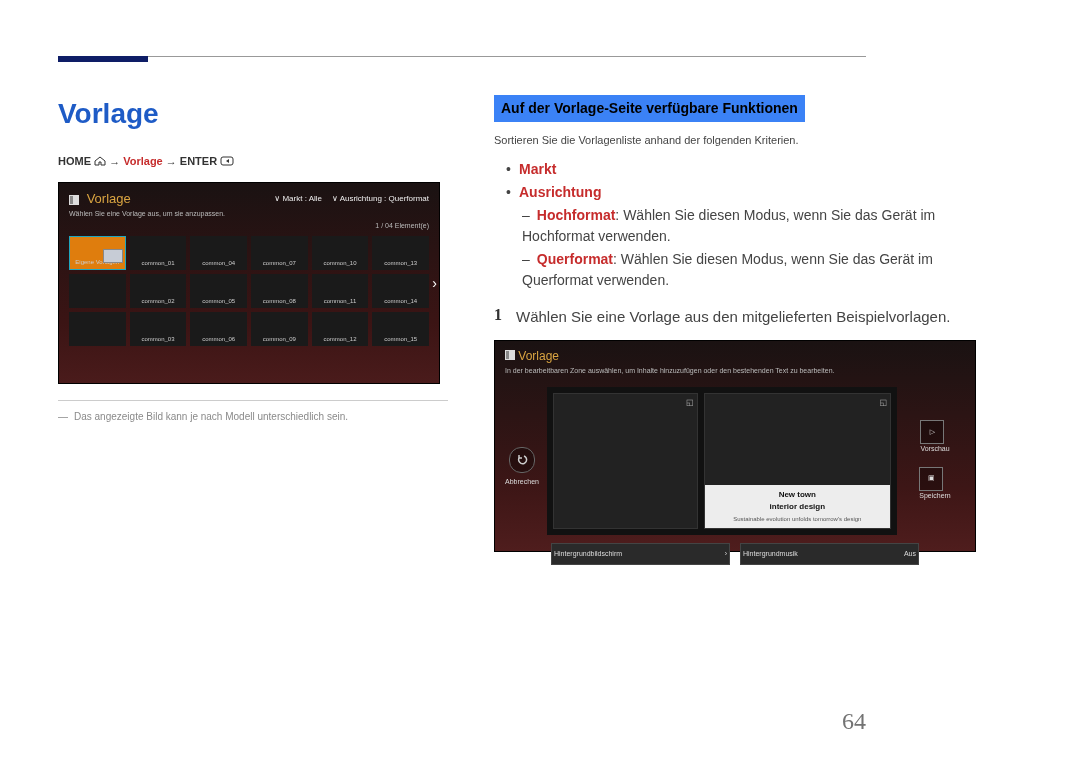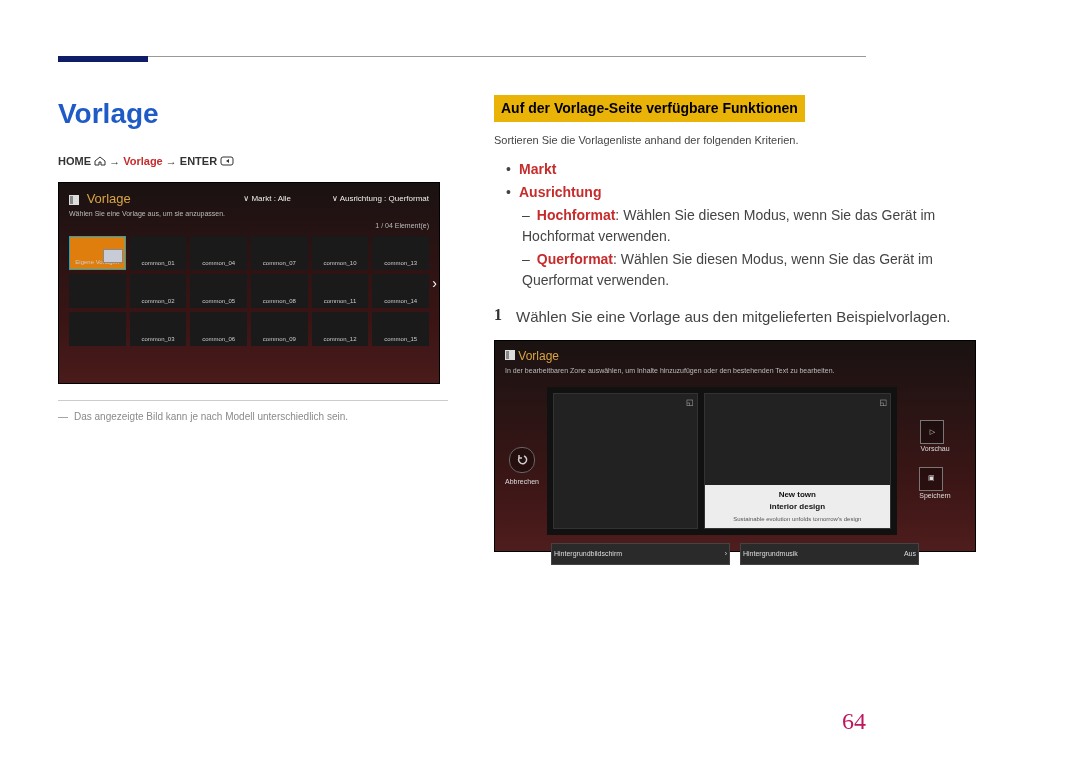--- a/index.html
+++ b/index.html
@@ -10,32 +10,32 @@
 .col-left{width:390px;flex:0 0 390px}
 .col-right{flex:1}
 h1.title{color:#1e5bc6;font-size:28px;font-weight:600;margin:6px 0 18px 0}
 .breadcrumb{font-size:11px;font-weight:700;margin-bottom:12px}
 .breadcrumb .red{color:#c62c2c}
 .breadcrumb .icon{display:inline-block;vertical-align:middle}
 .thumb-panel{width:380px;height:200px;background:linear-gradient(#1a1212,#3b1414 70%,#4a1b1b);border:1px solid #000;position:relative;color:#ddd;font-size:7px}
 .tp-head{display:flex;align-items:center;justify-content:space-between;padding:6px 10px 0 10px}
 .tp-title{color:#d9a441;font-size:13px}
 .tp-title svg{vertical-align:-2px;margin-right:4px}
-.tp-filters{font-size:8px;color:#eee;display:flex;gap:41px}
+.tp-filters{font-size:8px;color:#eee;display:flex;gap:10px}
 .tp-sub{font-size:7px;color:#bbb;padding:0 10px 2px 10px}
 .tp-count{text-align:right;font-size:7px;color:#bbb;padding:0 10px}
 .tp-grid{display:grid;grid-template-columns:repeat(6,1fr);gap:4px;padding:4px 10px}
 .tp-cell{background:#1a1a1a;height:34px;position:relative;display:flex;align-items:flex-end;justify-content:center;color:#ccc;font-size:6px;padding-bottom:2px;box-sizing:border-box}
 .tp-cell.first{border:1px solid #1fa6bf;background:#df7d0d}
 .tp-cell.first::after{content:"";position:absolute;right:2px;bottom:6px;width:18px;height:12px;background:#c7ccd6;border:1px solid #888}
 .tp-next{position:absolute;right:2px;top:50%;transform:translateY(-50%);color:#fff;font-size:14px}
 .hr-thin{border:none;border-top:1px solid #ccc;margin:16px 0 8px 0}
 .note{font-size:10px;color:#8a8a8a}
 .note .dash{margin-right:6px}
-.sub-head{display:inline-block;background:#eab308;color:#000;font-weight:700;font-size:14px;padding:3px 7px;margin:8px 0 10px 0}
+.sub-head{display:inline-block;background:#3b82f6;color:#000;font-weight:700;font-size:14px;padding:3px 7px;margin:8px 0 10px 0}
 .para{font-size:11px;color:#444;margin-bottom:10px}
 .bull{font-size:14px;color:#444;margin:2px 0 2px 12px}
 .bull .dot{display:inline-block;width:5px;text-align:center;margin-right:8px}
 .bull .red{color:#c62c2c;font-weight:700}
 .bull .bold{font-weight:700}
 .sub-bull{margin-left:28px}
 .sub-bull .dash{margin-right:7px}
 .step-row{display:flex;gap:14px;margin:12px 0}
 .step-num{font-family:Georgia,serif;font-size:16px;font-weight:700}
 .step-txt{font-size:15px;color:#444;padding-top:3px}
@@ -51,21 +51,21 @@
 .ep-slot{background:#222;flex:1;position:relative;border:1px solid #333}
 .ep-slot.wide{flex:1.3}
 .ep-slot .corner{position:absolute;right:3px;top:3px;color:#aaa;font-size:8px}
 .ep-caption{position:absolute;left:0;right:0;bottom:0;background:rgba(255,255,255,.92);color:#111;text-align:center;padding:4px 2px;font-size:8px;font-weight:700}
 .ep-caption .line2{display:block;font-weight:700}
 .ep-caption .line3{display:block;font-weight:400;font-size:6px;color:#555;margin-top:2px}
 .ep-right{width:60px;display:flex;flex-direction:column;align-items:center;gap:12px;justify-content:center}
 .ep-sq{width:22px;height:22px;border:1px solid #777;background:rgba(0,0,0,.3);display:flex;align-items:center;justify-content:center;color:#ddd}
 .ep-foot{display:flex;gap:10px;padding:8px 56px 0 56px}
 .ep-btn{flex:1;background:#2a2a2a;color:#ddd;text-align:center;padding:5px 2px;font-size:7px;border:1px solid #444;display:flex;justify-content:space-between;align-items:center}
-.page-num{position:absolute;right:58px;bottom:24px;font-size:24px;color:#be185d;font-family:Georgia,serif}
+.page-num{position:absolute;right:58px;bottom:24px;font-size:24px;color:#737373;font-family:Georgia,serif}
 </style>
 </head>
 <body>
 
 <div class="page">
   <div class="top-bar-mark"></div>
   <div class="top-rule"></div>
 
   <div class="columns">
     <div class="col-left">

